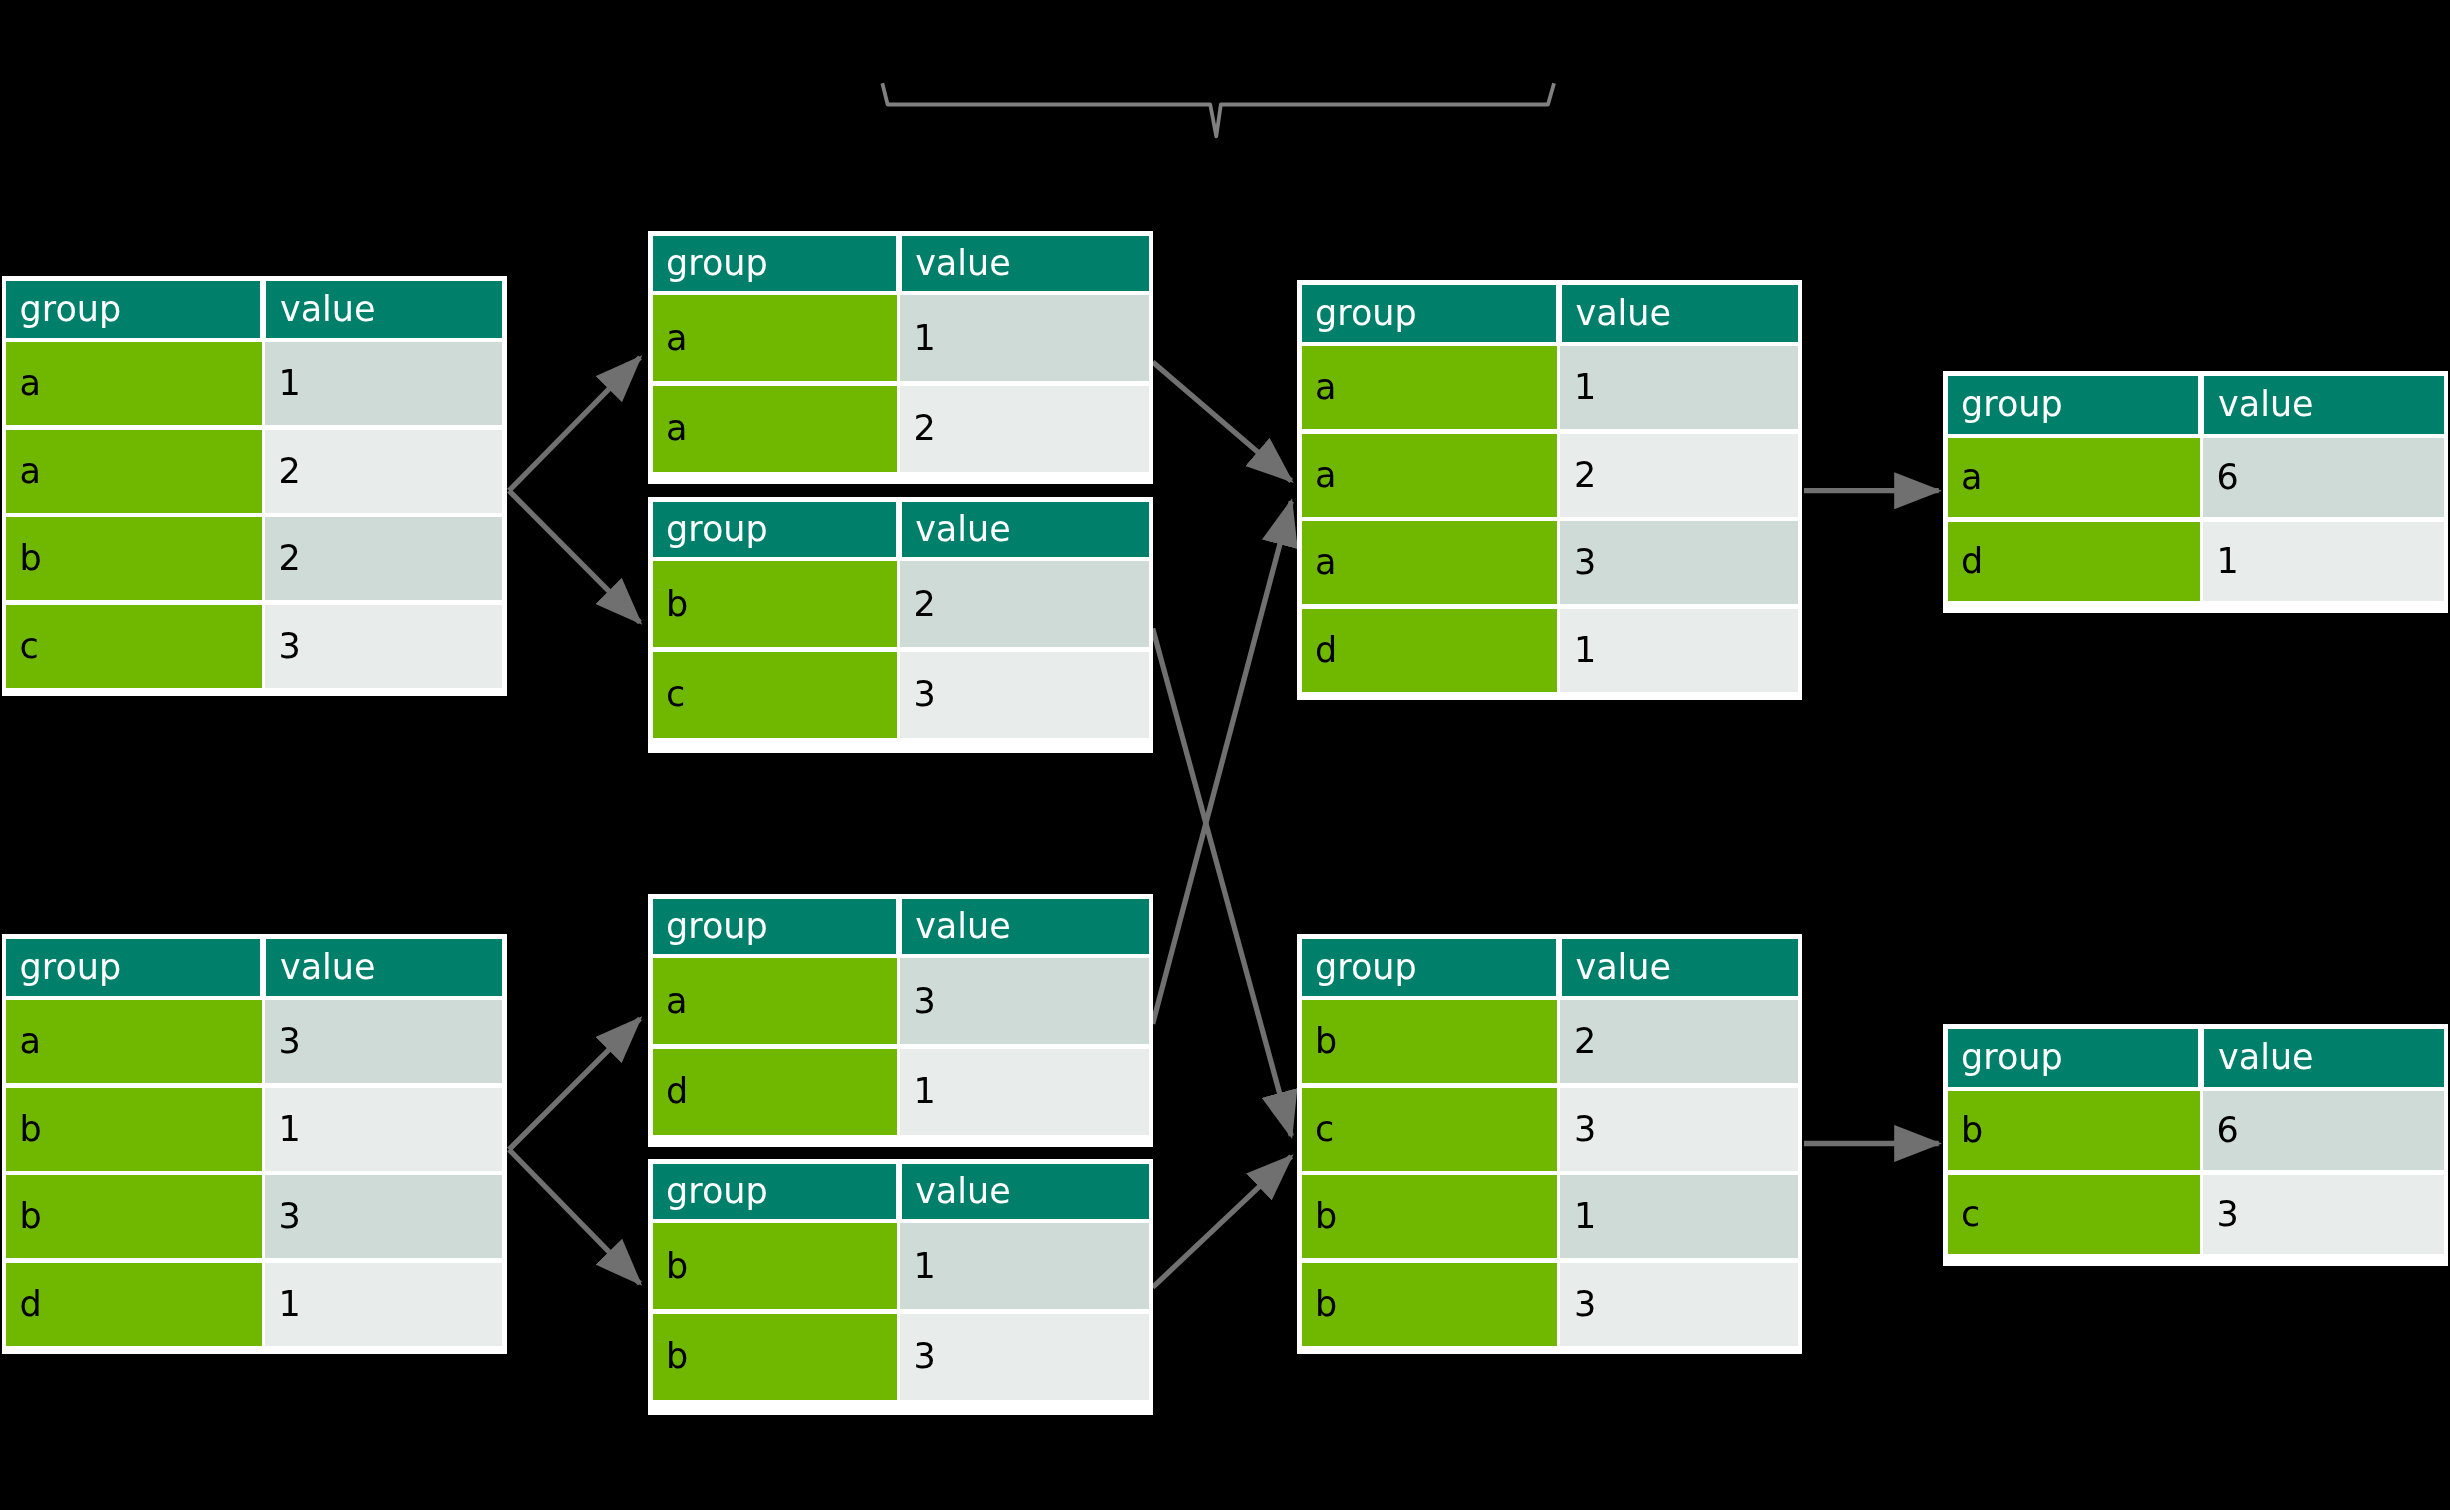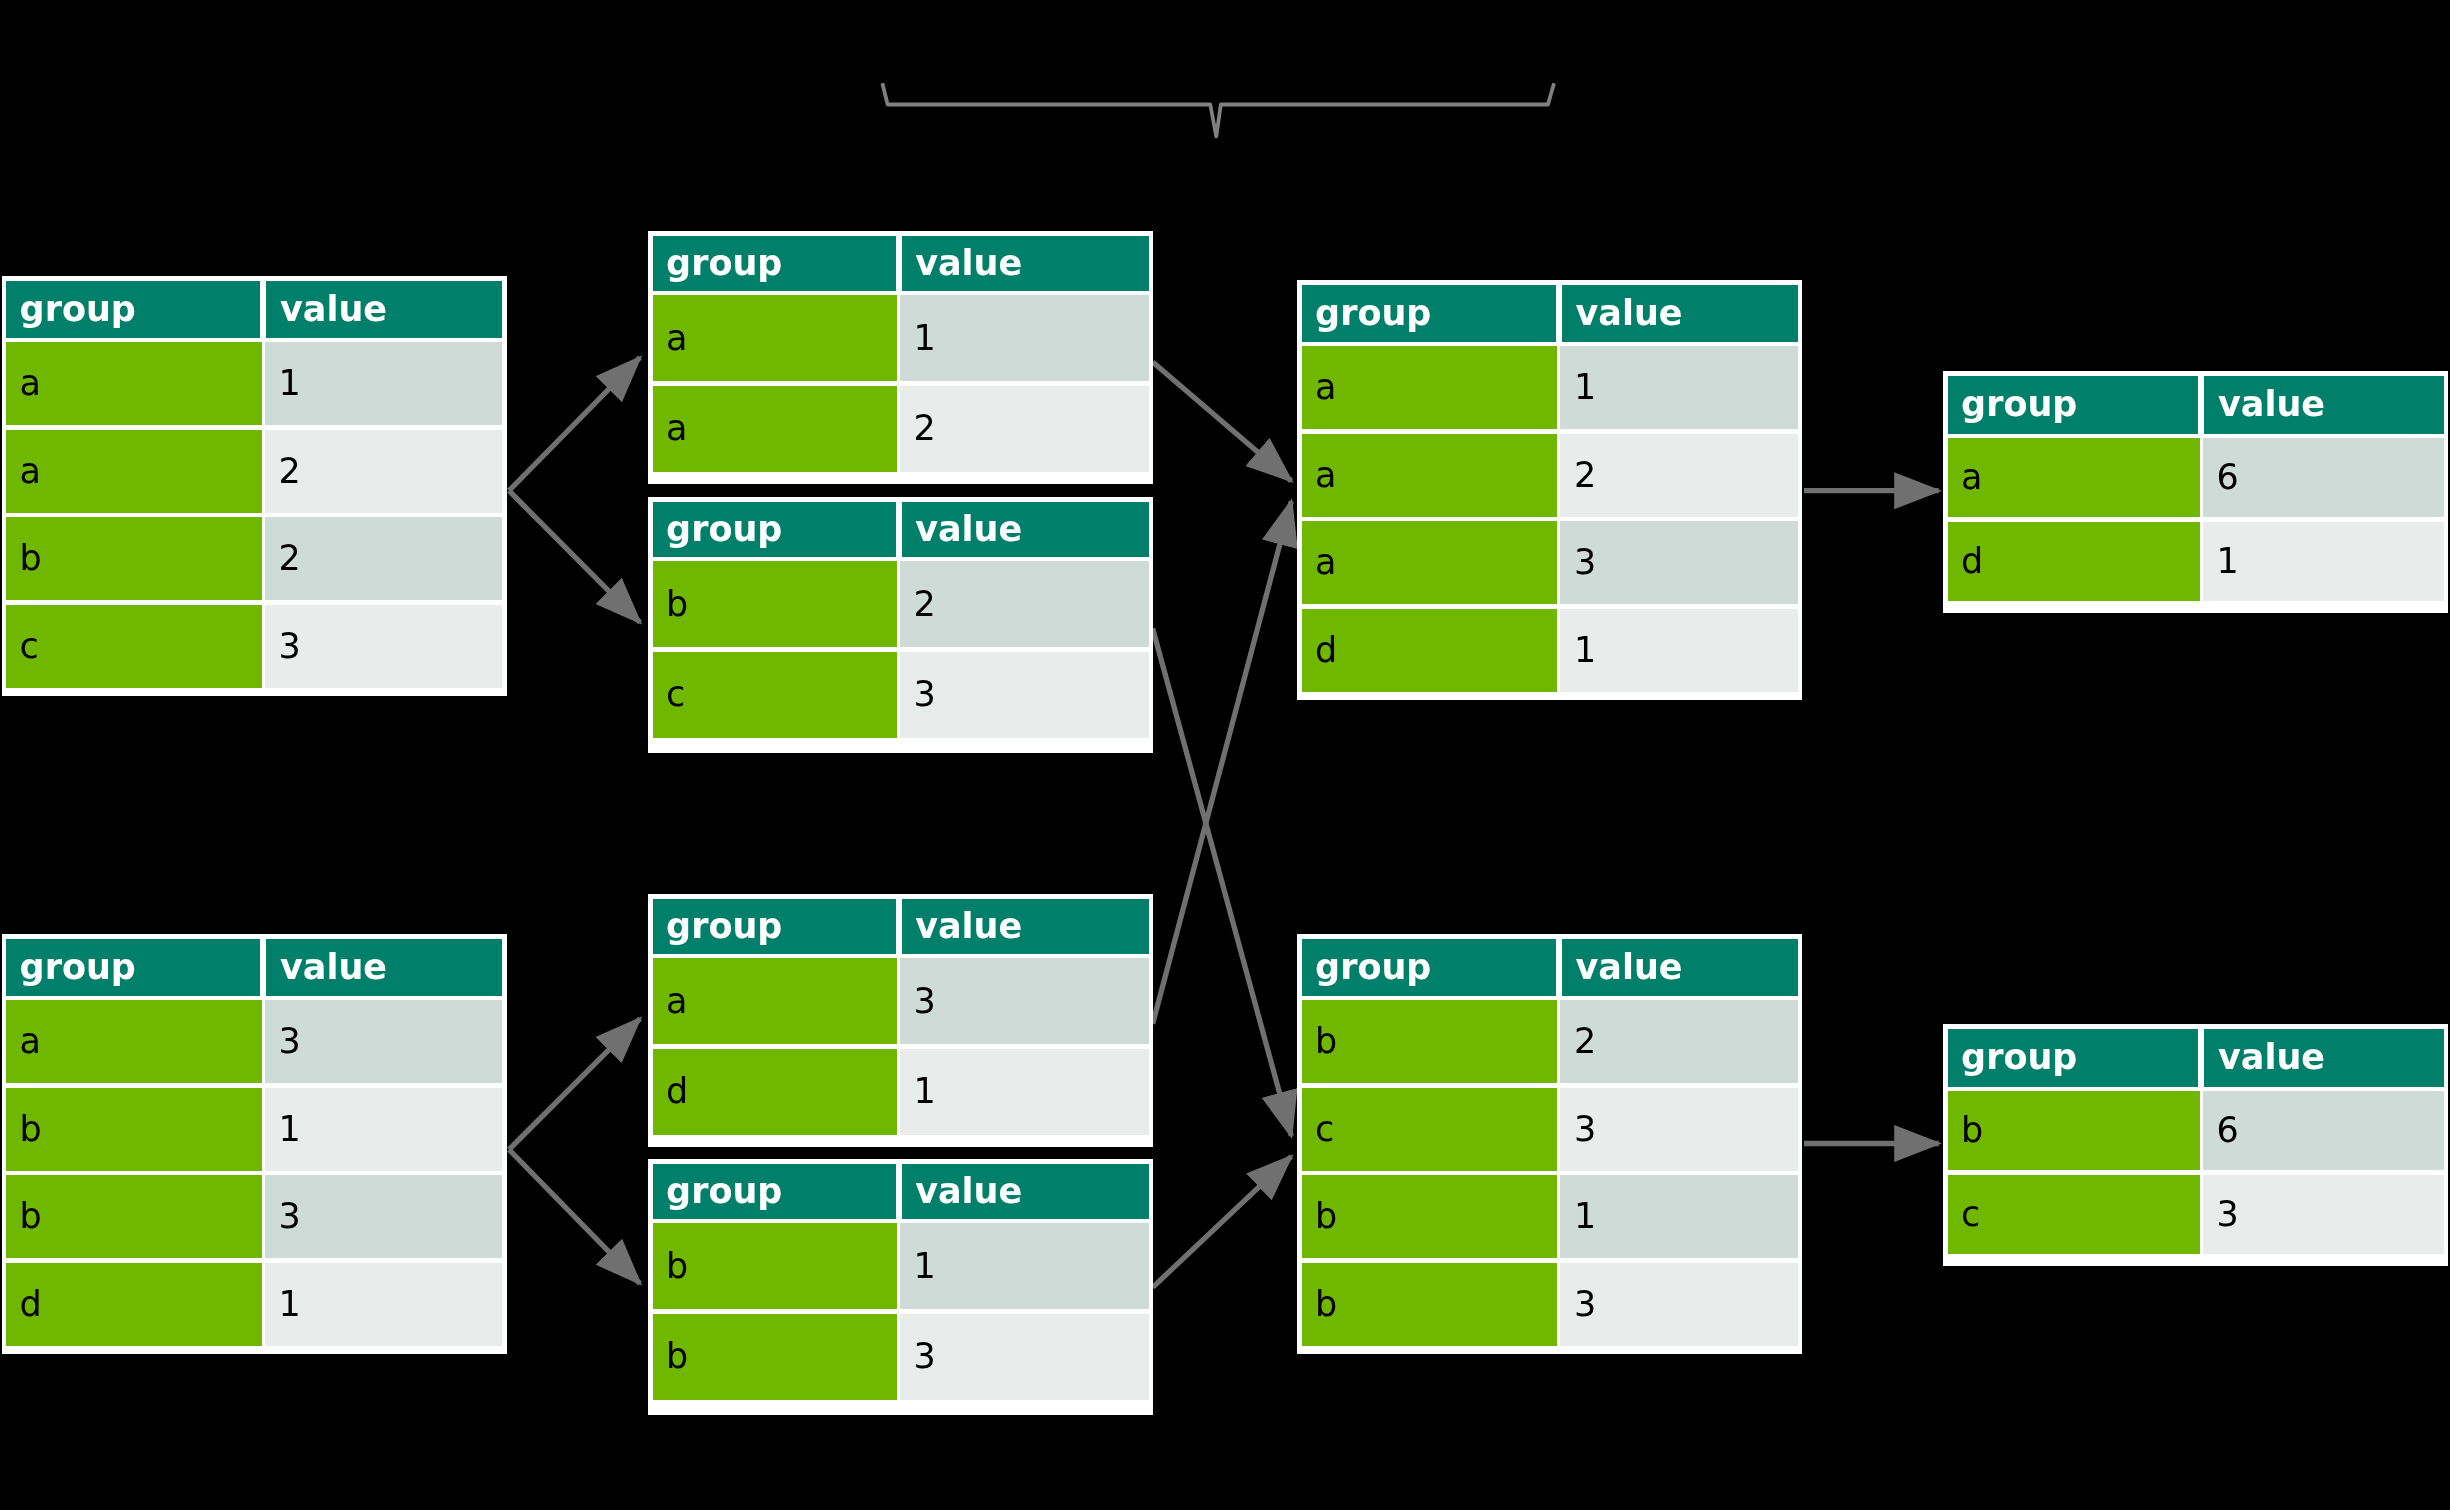--- a/index.html
+++ b/index.html
@@ -14,21 +14,21 @@
     position:absolute;
     background:#ffffff;
     box-sizing:border-box;
     padding:4.5px;
   }
   .tbl .row{display:flex;width:100%;}
   .tbl .row + .row{margin-top:4.5px;}
   .tbl .hdr .cell{
     background:#00806A;
     color:#ffffff;
-    font-weight:700;
+    font-weight:400;
   }
   .tbl .hdr .c0{margin-right:6px;}
   .cell{
     display:flex;align-items:center;
     box-sizing:border-box;
     padding-left:13.6px;
     font-size:35px;
     line-height:1;
     color:#000;
     overflow:hidden;

